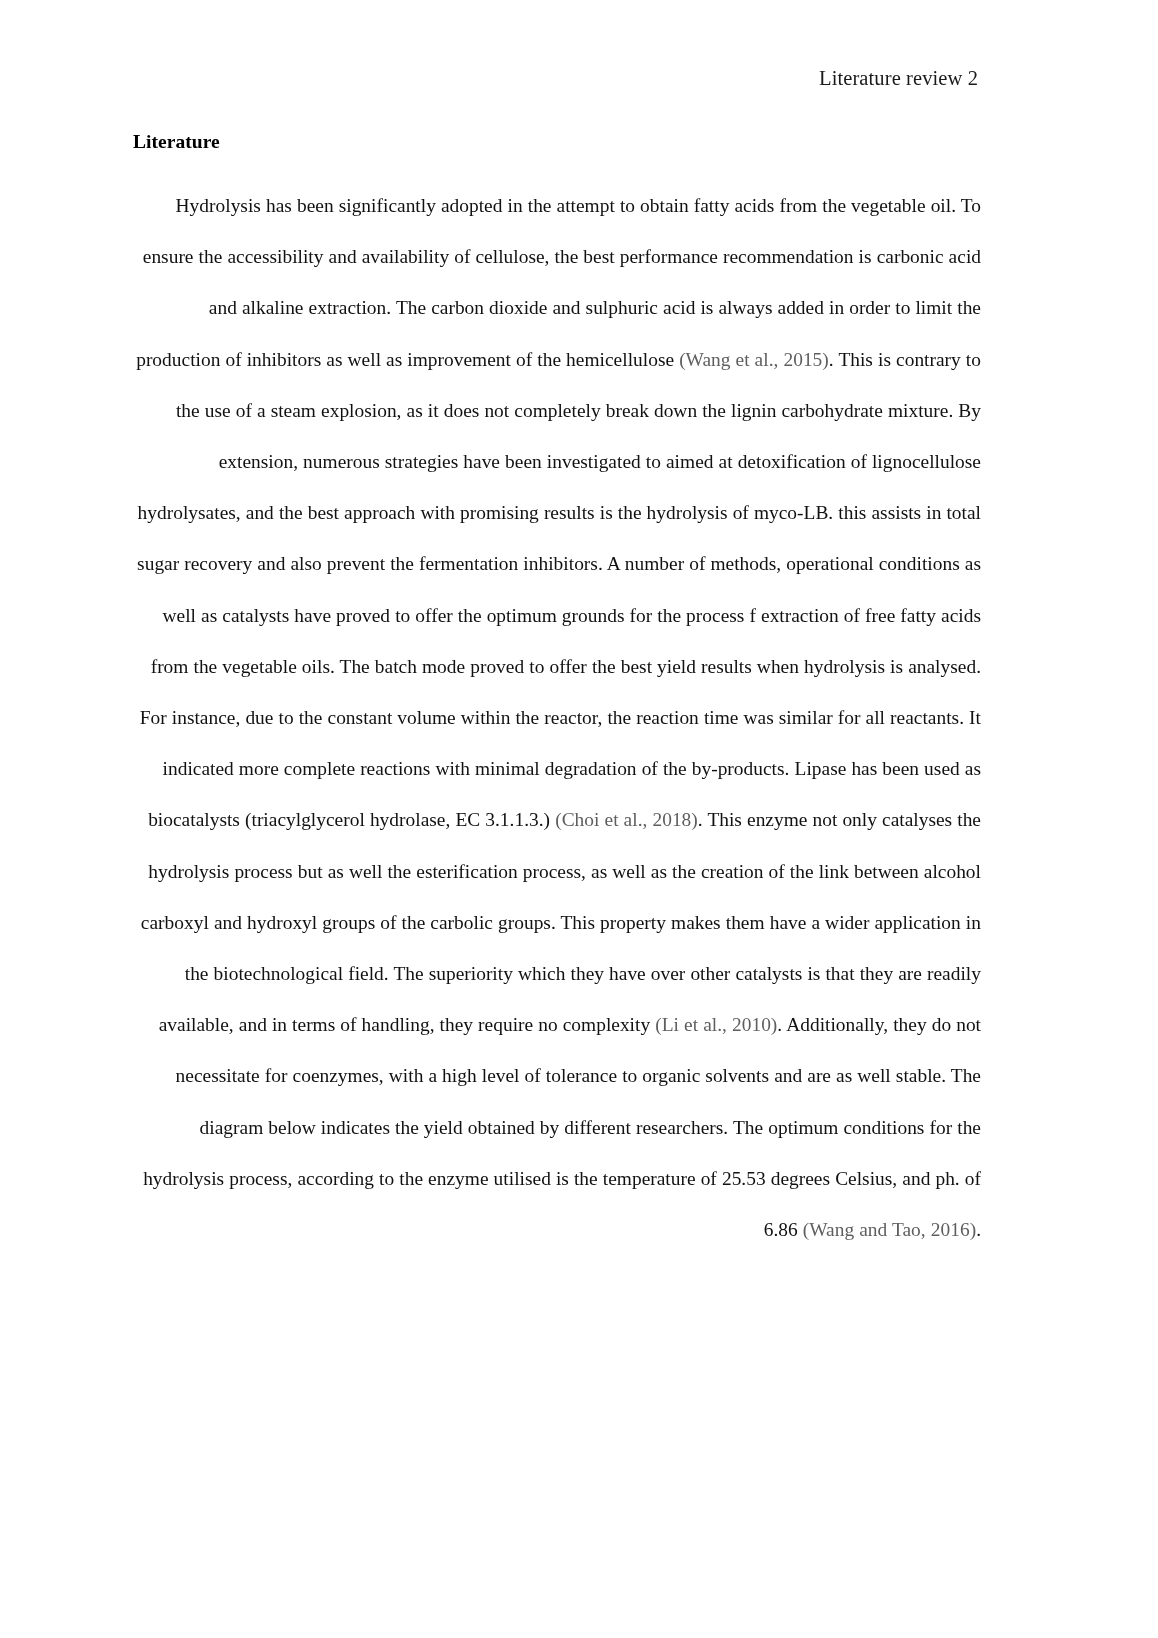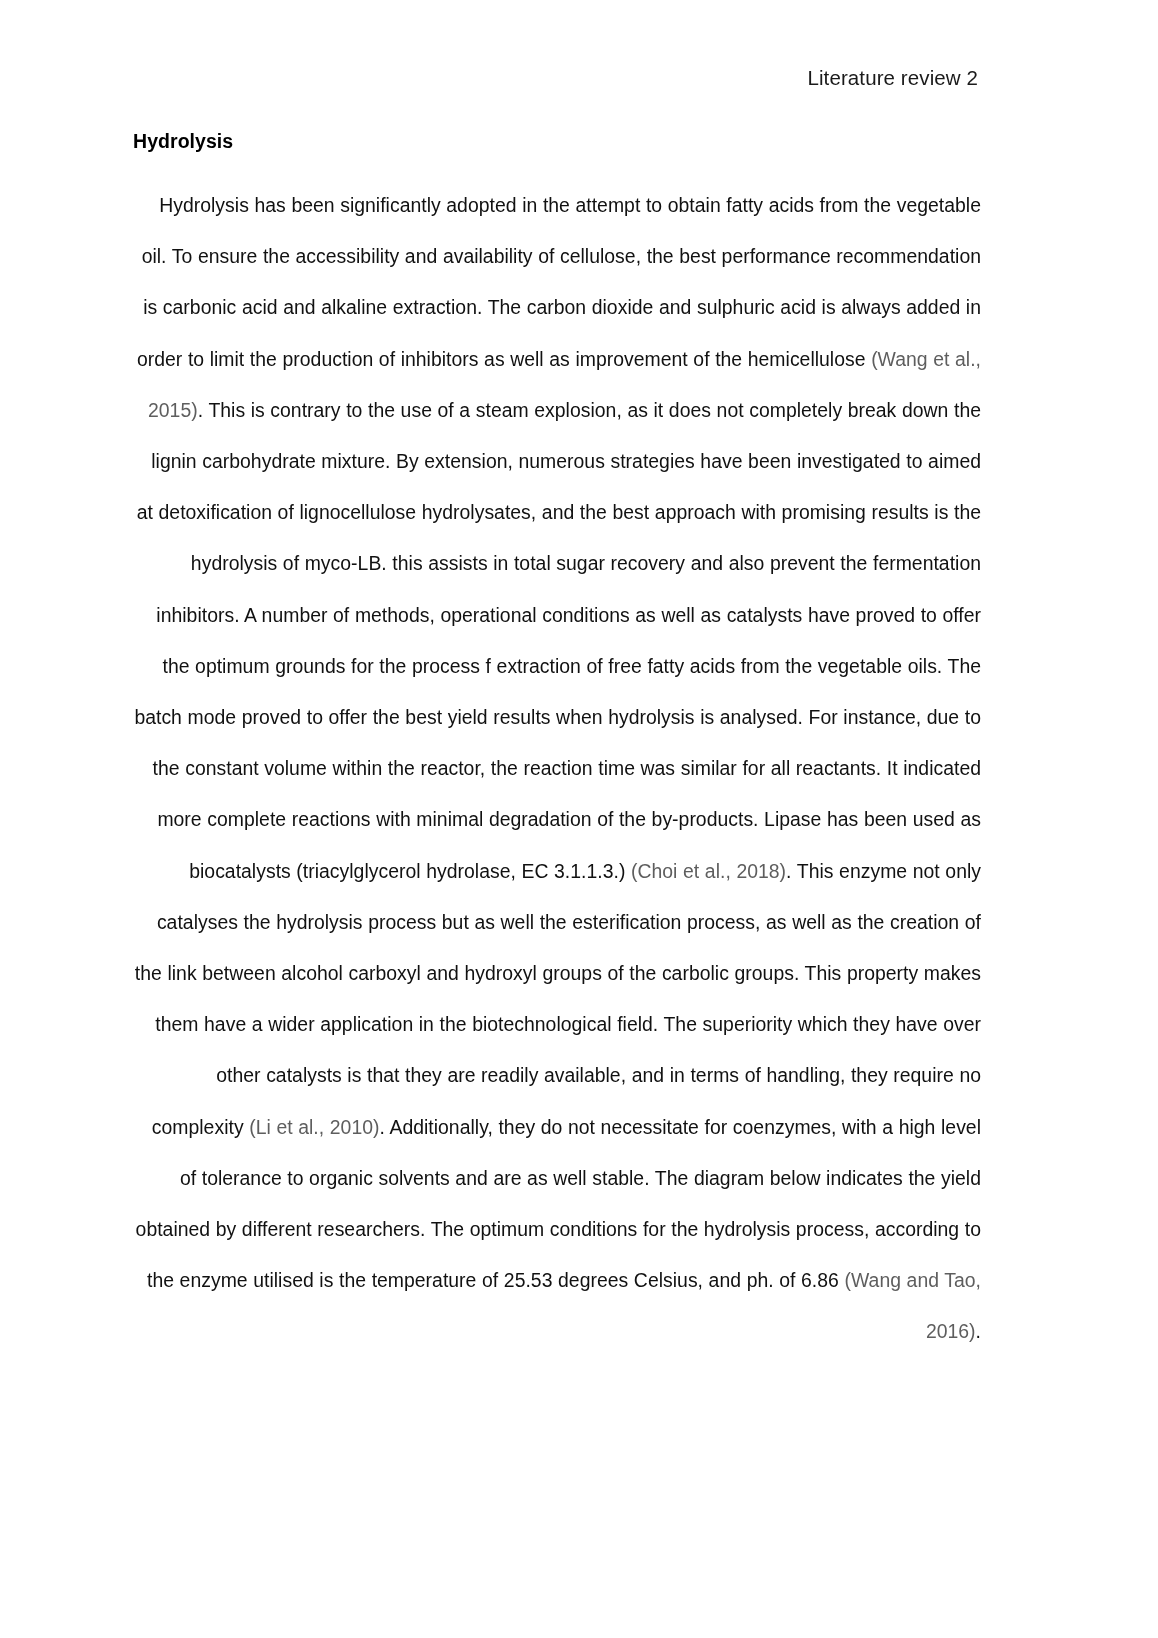--- a/index.html
+++ b/index.html
@@ -6,21 +6,21 @@
     margin: 0;
     padding: 0;
     background: #ffffff;
   }
   .page {
     position: relative;
     width: 1158px;
     height: 1394px;
     background: #ffffff;
     overflow: hidden;
-    font-family: Liberation Sans, sans-serif;
+    font-family: Liberation Serif, serif;
     color: #000000;
     box-sizing: border-box;
   }
   .running-head {
     position: absolute;
     top: 64px;
     left: 133px;
     width: 845px;
     text-align: right;
     font-size: 20.5px;
@@ -58,19 +58,19 @@
 </style>
 </head>
 <body>
 
 <div class="page">
 
   <div class="running-head">Literature review 2</div>
 
   <div class="body-block">
 
-    <p class="section-heading">Hydrolysis</p>
+    <p class="section-heading">Literature</p>
 
     <p class="body-paragraph"><span>Hydrolysis has been significantly adopted in the attempt to obtain fatty acids from the vegetable oil. To ensure the accessibility and availability of cellulose, the best performance recommendation is carbonic acid and alkaline extraction. The carbon dioxide and sulphuric acid is always added in order to limit the production of inhibitors as well as improvement of the hemicellulose </span><span class="citation">(Wang et al., 2015)</span><span>. This is contrary to the use of a steam explosion, as it does not completely break down the lignin carbohydrate mixture. By extension, numerous strategies have been investigated to aimed at detoxification of lignocellulose hydrolysates, and the best approach with promising results is the hydrolysis of myco-LB. this assists in total sugar recovery and also prevent the fermentation inhibitors.  A number of methods, operational conditions as well as catalysts have proved to offer the optimum grounds for the process f extraction of free fatty acids from the vegetable oils. The batch mode proved to offer the best yield results when hydrolysis is analysed. For instance, due to the constant volume within the reactor, the reaction time was similar for all reactants. It indicated more complete reactions with minimal degradation of the by-products. Lipase has been used as biocatalysts (triacylglycerol hydrolase, EC 3.1.1.3.) </span><span class="citation">(Choi et al., 2018)</span><span>. This enzyme not only catalyses the hydrolysis process but as well the esterification process, as well as the creation of the link between alcohol carboxyl and hydroxyl groups of the carbolic groups. This property makes them have a wider application in the biotechnological field. The superiority which they have over other catalysts is that they are readily available, and in terms of handling, they require no complexity </span><span class="citation">(Li et al., 2010)</span><span>. Additionally, they do not necessitate for coenzymes, with a high level of tolerance to organic solvents and are as well stable. The diagram below indicates the yield obtained by different researchers.  The optimum conditions for the hydrolysis process, according to the enzyme utilised is the temperature of 25.53 degrees Celsius, and ph. of 6.86 </span><span class="citation">(Wang and Tao, 2016)</span><span>.</span></p>
 
   </div>
 
 </div>
 
 </body></html>

